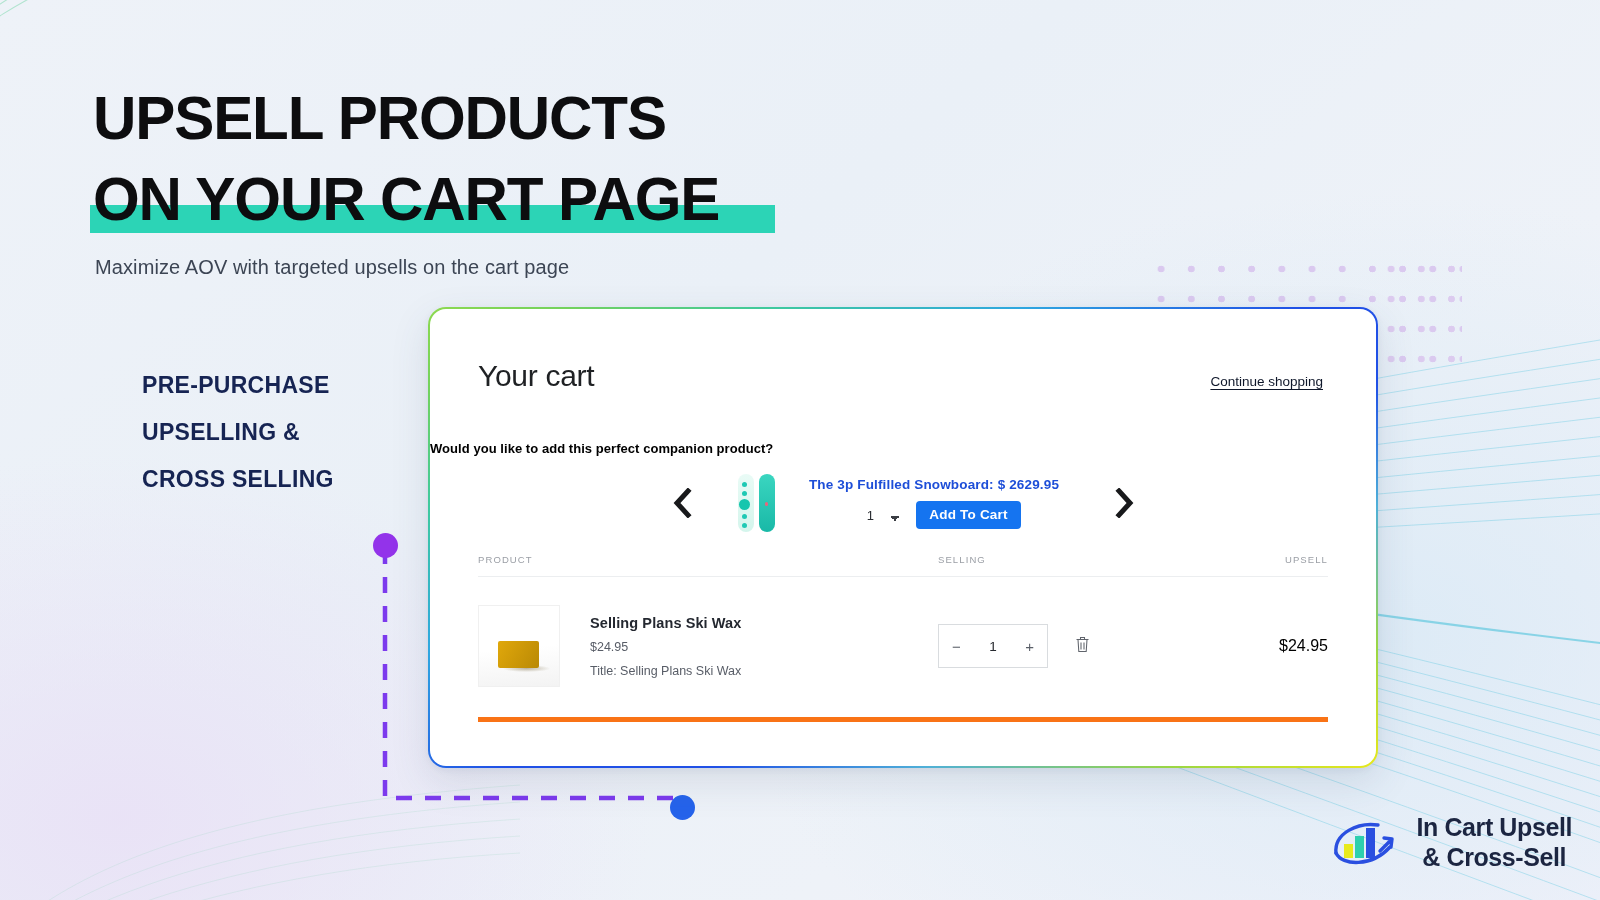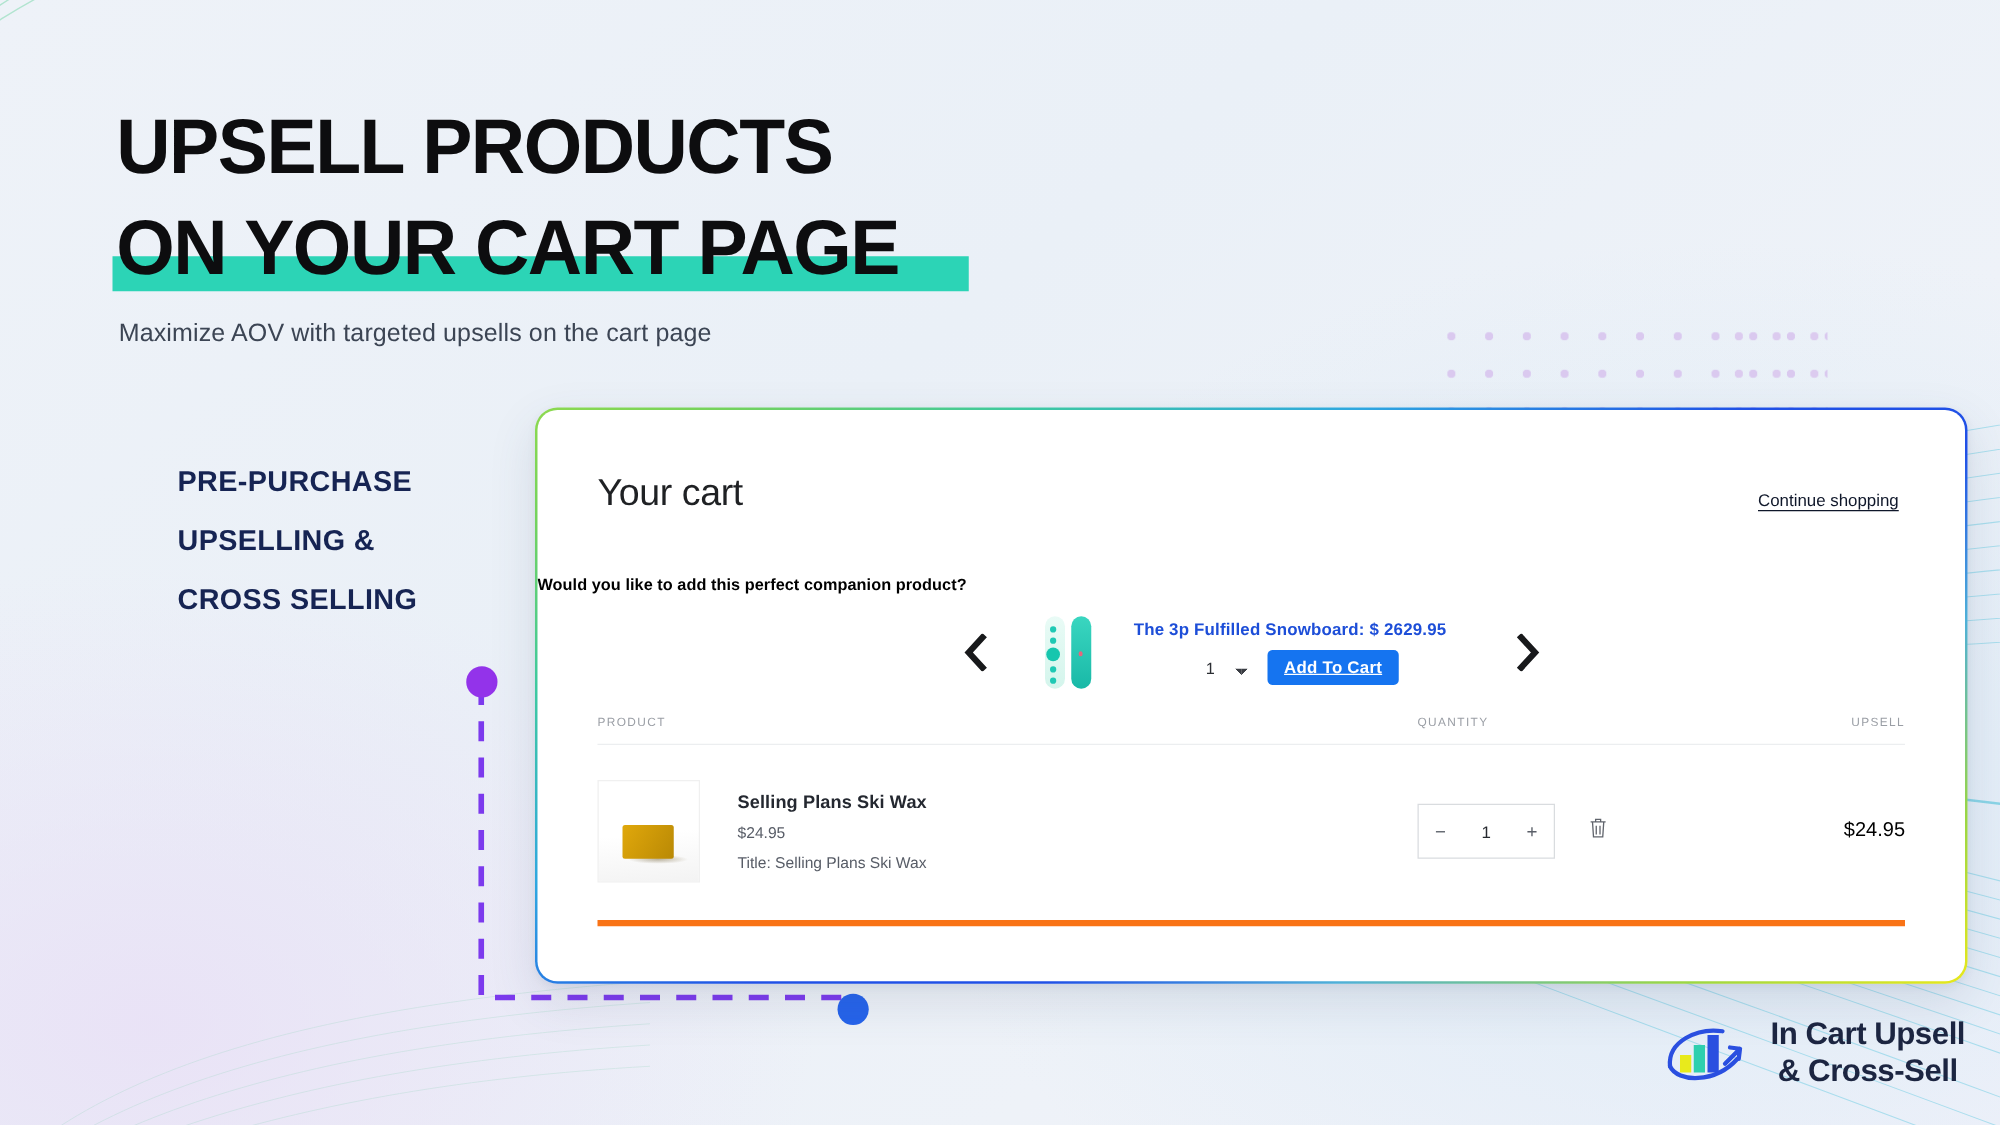--- a/index.html
+++ b/index.html
@@ -99,22 +99,22 @@
 
   
   #connector { position: absolute; left: 365px; top: 530px; width: 340px; height: 300px; }
   .conn-dot { position: absolute; border-radius: 50%; }
   #conn-dot-top { left: 373px; top: 533px; width: 25px; height: 25px; background: #9333ea; }
   #conn-dot-end { left: 670px; top: 795px; width: 25px; height: 25px; background: #2563eb; }
 
   
   #cart-card-wrap {
     position: absolute;
-    left: 428px; top: 326px;
-    width: 1146px; height: 461px;
+    left: 428px; top: 307px;
+    width: 950px; height: 461px;
     border-radius: 18px;
     padding: 2px;
     background:
       linear-gradient(150deg,
         #8dd94f 0%, #74d25d 8%, #3ec9a0 20%,
         #2fa7e0 34%, #2050e6 50%, #2050e6 62%,
         #4fb0d8 74%, #9ad644 88%, #e8e81b 100%);
     box-shadow: 0 14px 38px rgba(58,76,110,0.13), 0 2px 7px rgba(58,76,110,0.07);
   }
   #cart-card {
@@ -220,21 +220,20 @@
     background: #1574f0;
     color: #ffffff;
     border: none;
     border-radius: 4px;
     font-family: "Liberation Sans", sans-serif;
     font-weight: 700;
     font-size: 13.5px;
     padding: 6px 13px 7px;
     cursor: pointer;
     letter-spacing: .2px;
-    text-decoration: underline;
   }
 
   
   #cart-table { position: absolute; left: 48px; right: 48px; top: 245px; }
   .table-head {
     display: flex;
     font-size: 9.5px;
     letter-spacing: 1.1px;
     color: #9a9ea5;
     padding-bottom: 11px;
@@ -430,21 +429,21 @@
         <div class="carousel-arrow" id="arrow-next">
           <svg width="21" height="30" viewBox="0 0 21 30" aria-hidden="true">
             <path d="M5 3 L16 15 L5 27" fill="none" stroke="#18191b" stroke-width="5" stroke-linecap="square" stroke-linejoin="miter"></path>
           </svg>
         </div>
       </div>
 
       <div id="cart-table">
         <div class="table-head">
           <div class="col-product">PRODUCT</div>
-          <div class="col-quantity">QUANTITY</div>
+          <div class="col-quantity">SELLING</div>
           <div class="col-total">UPSELL</div>
         </div>
 
         <div class="table-row">
           <div class="col-product" style="display:flex;align-items:center">
             <div id="item-thumb">
               <div id="wax-shadow"></div>
               <div id="wax-block"></div>
             </div>
             <div id="item-text">

